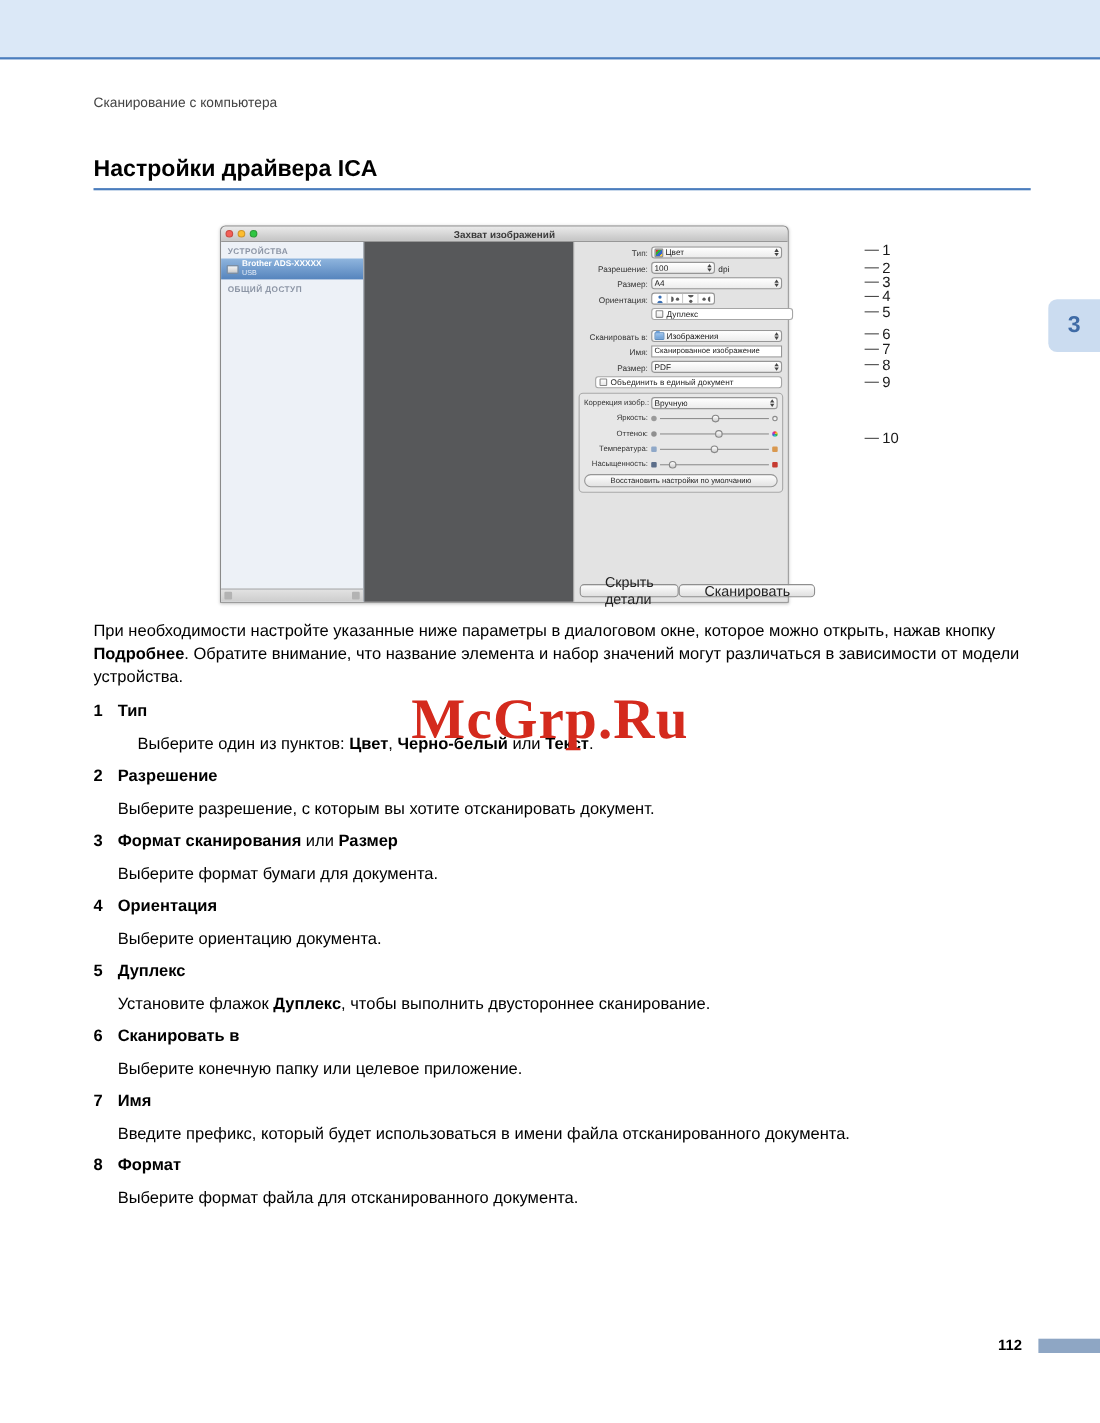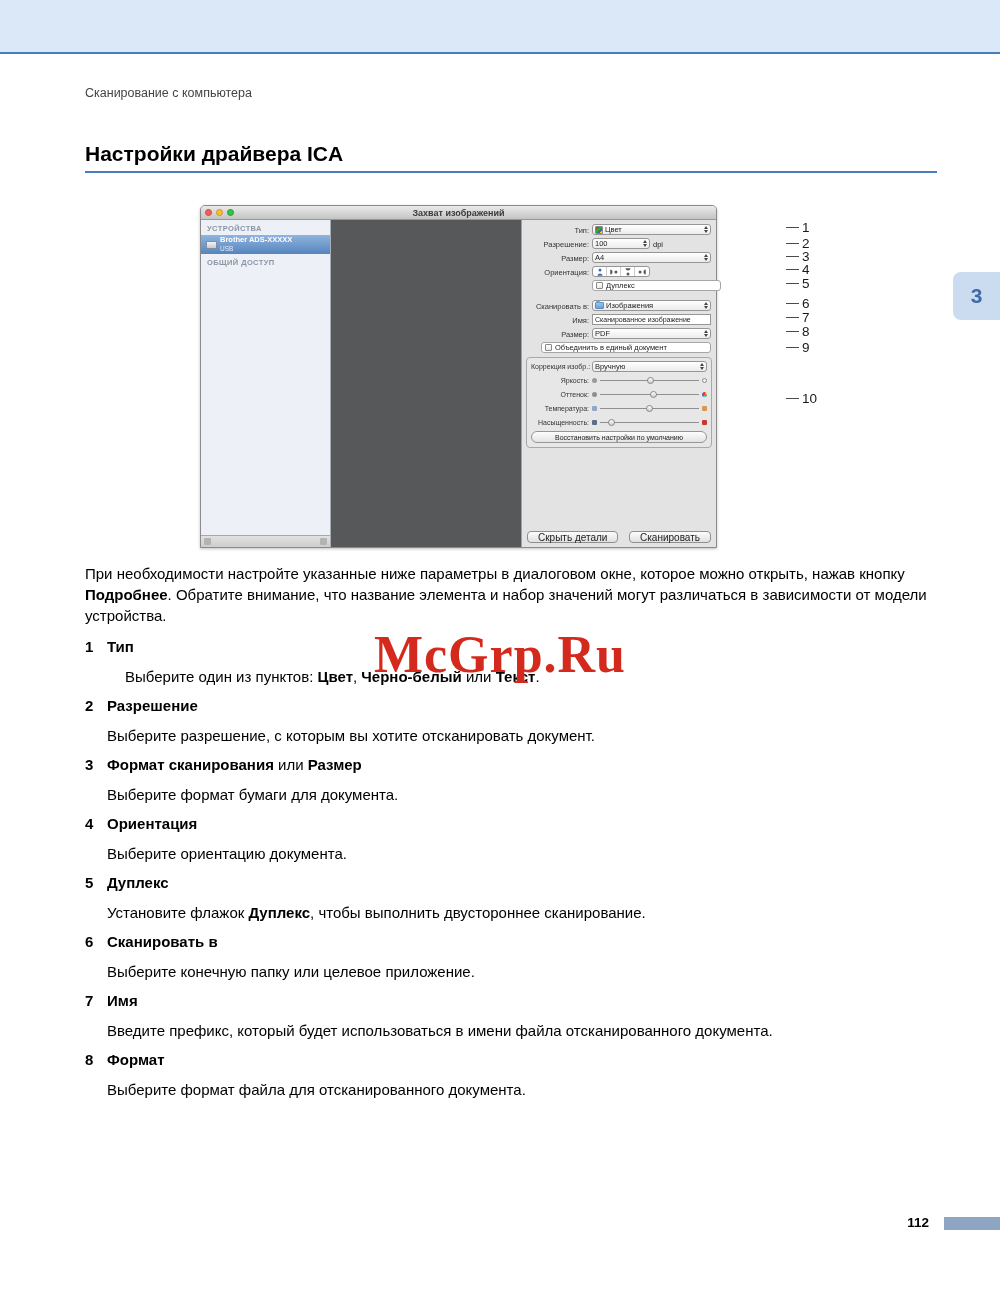--- a/index.html
+++ b/index.html
@@ -86,21 +86,21 @@
   .strack{position:absolute;left:8px;right:8px;top:5px;height:1px;background:#8f8f8f}
   .sthumb{position:absolute;top:2px;width:7px;height:7px;border-radius:50%;border:1px solid #868686;
     background:linear-gradient(#fefefe,#cdcdcd)}
   .sic{position:absolute;top:3px;width:5px;height:5px;border-radius:1px}
   .sic.l{left:0}.sic.r{right:0}
   .sic.round{border-radius:50%}
   .restore{margin:2px 2px 0;height:12px;background:linear-gradient(#fdfdfd,#e3e3e3);border:1px solid #969696;
     border-radius:6px;display:flex;align-items:center;justify-content:center;font-size:7px}
   .btnbar{position:absolute;left:0;right:0;bottom:4px;display:flex;justify-content:space-between;padding:0 5px}
   .wbtn{height:12px;background:linear-gradient(#fdfdfd,#e0e0e0);border:1px solid #8f8f8f;border-radius:4px;
-    display:flex;align-items:center;padding:0 10px;font-size:10px}
+    display:flex;align-items:center;padding:0 22px;font-size:13px}
 
   
   .callout{position:absolute;left:786px;height:16px;display:flex;align-items:center}
   .cl-line{width:13px;height:1px;background:#4a4a4a;margin-right:3px}
   .cl-num{font-size:13.5px;color:#1a1a1a}
   .c1{top:219px}.c2{top:235px}.c3{top:248px}.c4{top:261px}.c5{top:275px}
   .c6{top:295px}.c7{top:309px}.c8{top:323px}.c9{top:339px}.c10{top:390px}
 
   
   .intro{position:absolute;left:85px;top:563px;width:842px;font-size:15px;line-height:21px}

